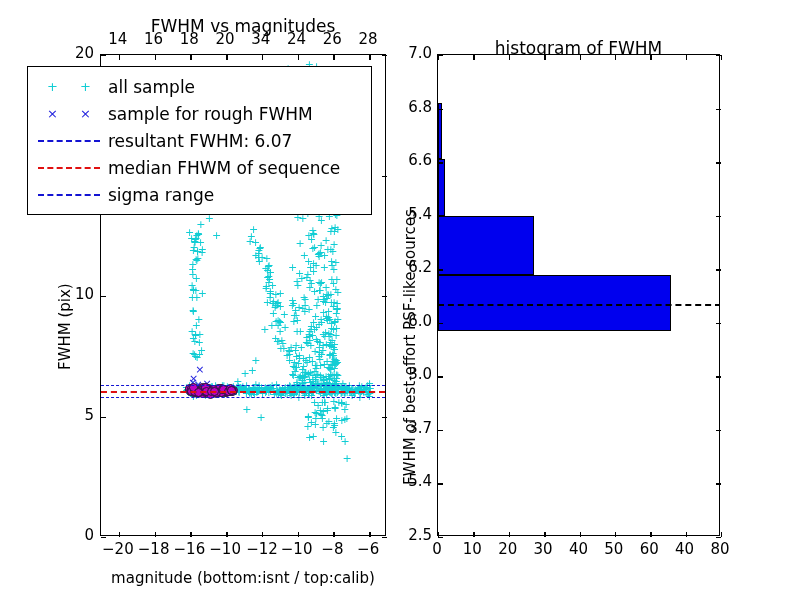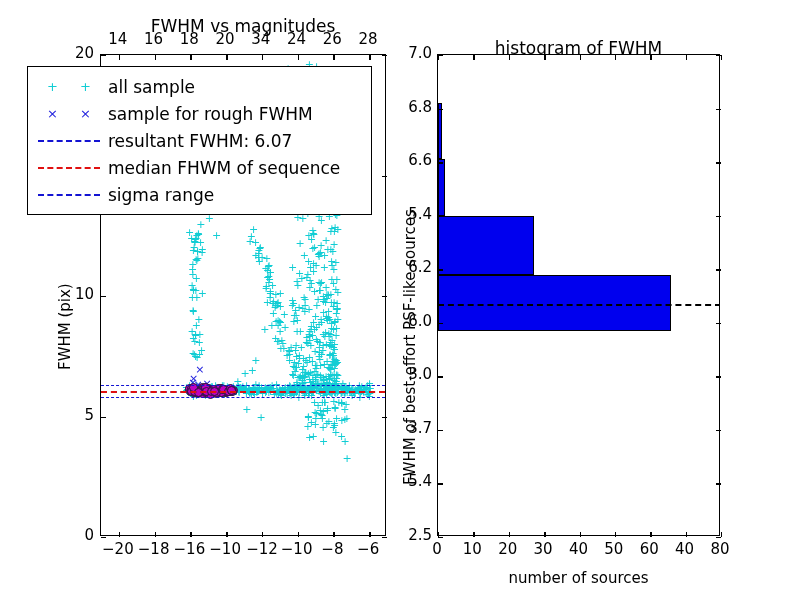--- a/index.html
+++ b/index.html
@@ -1129,20 +1129,21 @@
         <div class="tick" style="left: 0px; top: 241px; width: 5px; height: 1.4px;"></div>
         <div class="tick" style="left: 281px; top: 241px; width: 5px; height: 1.4px;"></div>
         <div class="tick" style="left: 0px; top: 120.5px; width: 5px; height: 1.4px;"></div>
         <div class="tick" style="left: 281px; top: 120.5px; width: 5px; height: 1.4px;"></div>
         <div class="tick" style="left: 0px; top: 0px; width: 5px; height: 1.4px;"></div>
         <div class="tick" style="left: 281px; top: 0px; width: 5px; height: 1.4px;"></div>
       </div>
   </div>
 
   <div class="vlabel" style="left:56px;top:370px;">FWHM (pix)</div>
+  <div class="axlabel" style="left:100px;top:569px;width:286px;text-align:center;">magnitude (bottom:isnt / top:calib)</div>
 
   <div id="legend" style="left:27px;top:66px;width:345px;">
       <div class="lgrow">
         <div class="lgsym">
           <span style="color:#12cdd4">+</span>
           <span style="color:#12cdd4">+</span>
         </div>
         <div class="lgtxt">all sample</div>
       </div>
       <div class="lgrow">
@@ -1243,15 +1244,14 @@
         <div class="tick" style="left: 278px; top: 107.111px; width: 5px; height: 1.4px;"></div>
         <div class="tick" style="left: 0px; top: 53.5556px; width: 5px; height: 1.4px;"></div>
         <div class="tick" style="left: 278px; top: 53.5556px; width: 5px; height: 1.4px;"></div>
         <div class="tick" style="left: 0px; top: 0px; width: 5px; height: 1.4px;"></div>
         <div class="tick" style="left: 278px; top: 0px; width: 5px; height: 1.4px;"></div>
       </div>
   </div>
   <div id="histMedOut" style="position:absolute;"></div>
 
   <div class="vlabel" style="left:401px;top:485px;">FWHM of best-effort PSF-like sources</div>
-  <div class="axlabel" style="left:437px;top:569px;width:283px;text-align:center;">number of sources</div>
 
 </div>
 
 </body></html>

